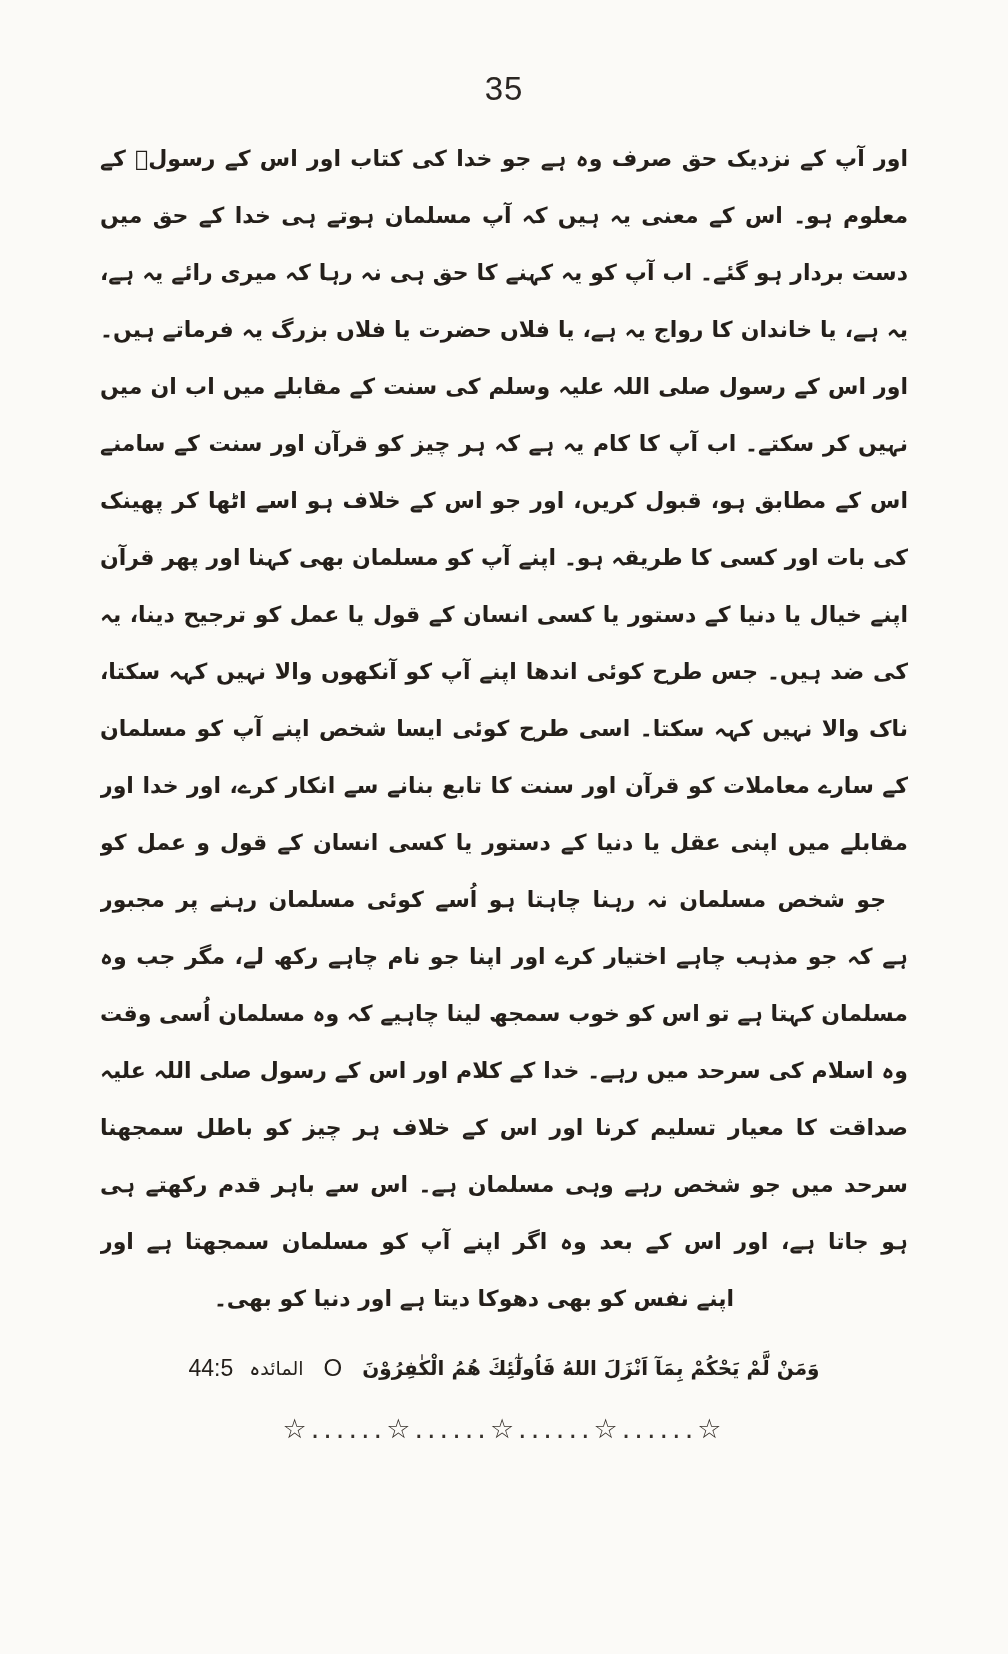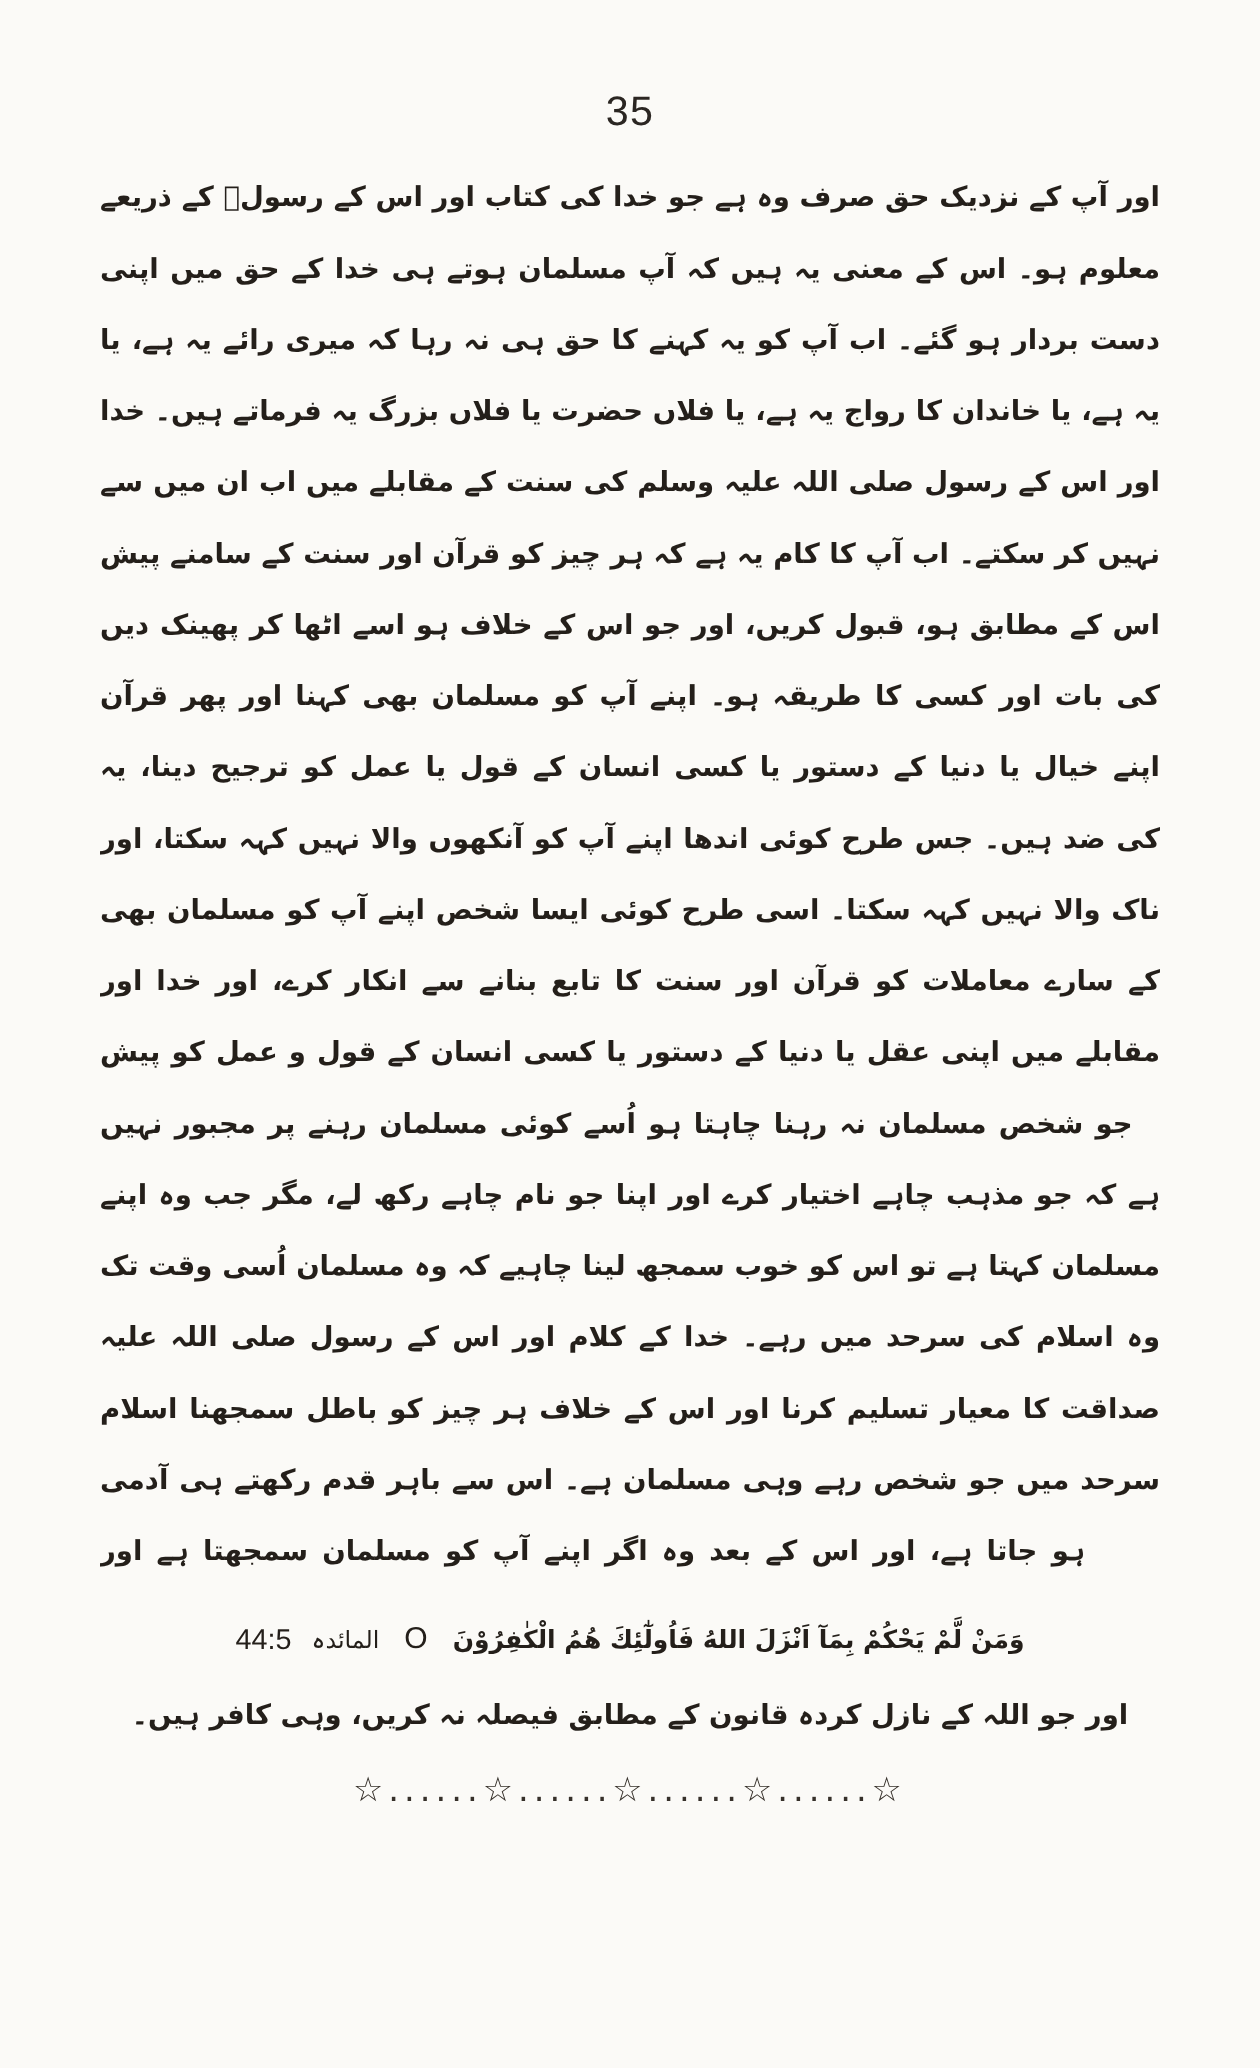--- a/index.html
+++ b/index.html
@@ -12,21 +12,21 @@
     width: 1008px;
     height: 1654px;
     background: var(--background);
     color: var(--ink);
     font-family: "DejaVu Sans", sans-serif;
     overflow: hidden;
   }
   .page {
     width: 1008px;
     height: 1654px;
-    padding: 0 80px;
+    padding: 0 100px;
     position: relative;
   }
   .page-number {
     padding-top: 70px;
     text-align: center;
     font-family: "Liberation Sans", "DejaVu Sans", sans-serif;
     font-size: 33px;
     font-weight: 400;
     letter-spacing: 1px;
     color: #2b2622;
@@ -129,28 +129,28 @@
       </div>
 
     <div class="para para--second">
         <div class="line">جو شخص مسلمان نہ رہنا چاہتا ہو اُسے کوئی مسلمان رہنے پر مجبور نہیں کر سکتا، اسے اختیار</div>
         <div class="line">ہے کہ جو مذہب چاہے اختیار کرے اور اپنا جو نام چاہے رکھ لے، مگر جب وہ اپنے آپ کو</div>
         <div class="line">مسلمان کہتا ہے تو اس کو خوب سمجھ لینا چاہیے کہ وہ مسلمان اُسی وقت تک رہ سکتا ہے جب تک</div>
         <div class="line">وہ اسلام کی سرحد میں رہے۔ خدا کے کلام اور اس کے رسول صلی اللہ علیہ وسلم کی سنت کو حق اور</div>
         <div class="line">صداقت کا معیار تسلیم کرنا اور اس کے خلاف ہر چیز کو باطل سمجھنا اسلام کی سرحد ہے۔ اس</div>
         <div class="line">سرحد میں جو شخص رہے وہی مسلمان ہے۔ اس سے باہر قدم رکھتے ہی آدمی اسلام سے خارج</div>
         <div class="line">ہو جاتا ہے، اور اس کے بعد وہ اگر اپنے آپ کو مسلمان سمجھتا ہے اور مسلمان کہتا ہے تو خود وہ</div>
+        <div class="line">اپنے نفس کو بھی دھوکا دیتا ہے اور دنیا کو بھی۔</div>
       </div>
 
   </div>
 
   <div class="verse-row">
     <span class="verse-arabic">وَمَنْ لَّمْ يَحْكُمْ بِمَآ اَنْزَلَ اللهُ فَاُولٰٓئِكَ هُمُ الْكٰفِرُوْنَ</span>
     <span class="verse-end-marker">O</span>
     <span class="verse-surah-name">المائدہ</span>
     <span class="verse-reference" dir="ltr">44:5</span>
   </div>
 
-  <div class="translation-line">اور جو اللہ کے نازل کردہ قانون کے مطابق فیصلہ نہ کریں، وہی کافر ہیں۔</div>
 
   <div class="footer-ornament">☆......☆......☆......☆......☆</div>
 
 </div>
 
 </body></html>

